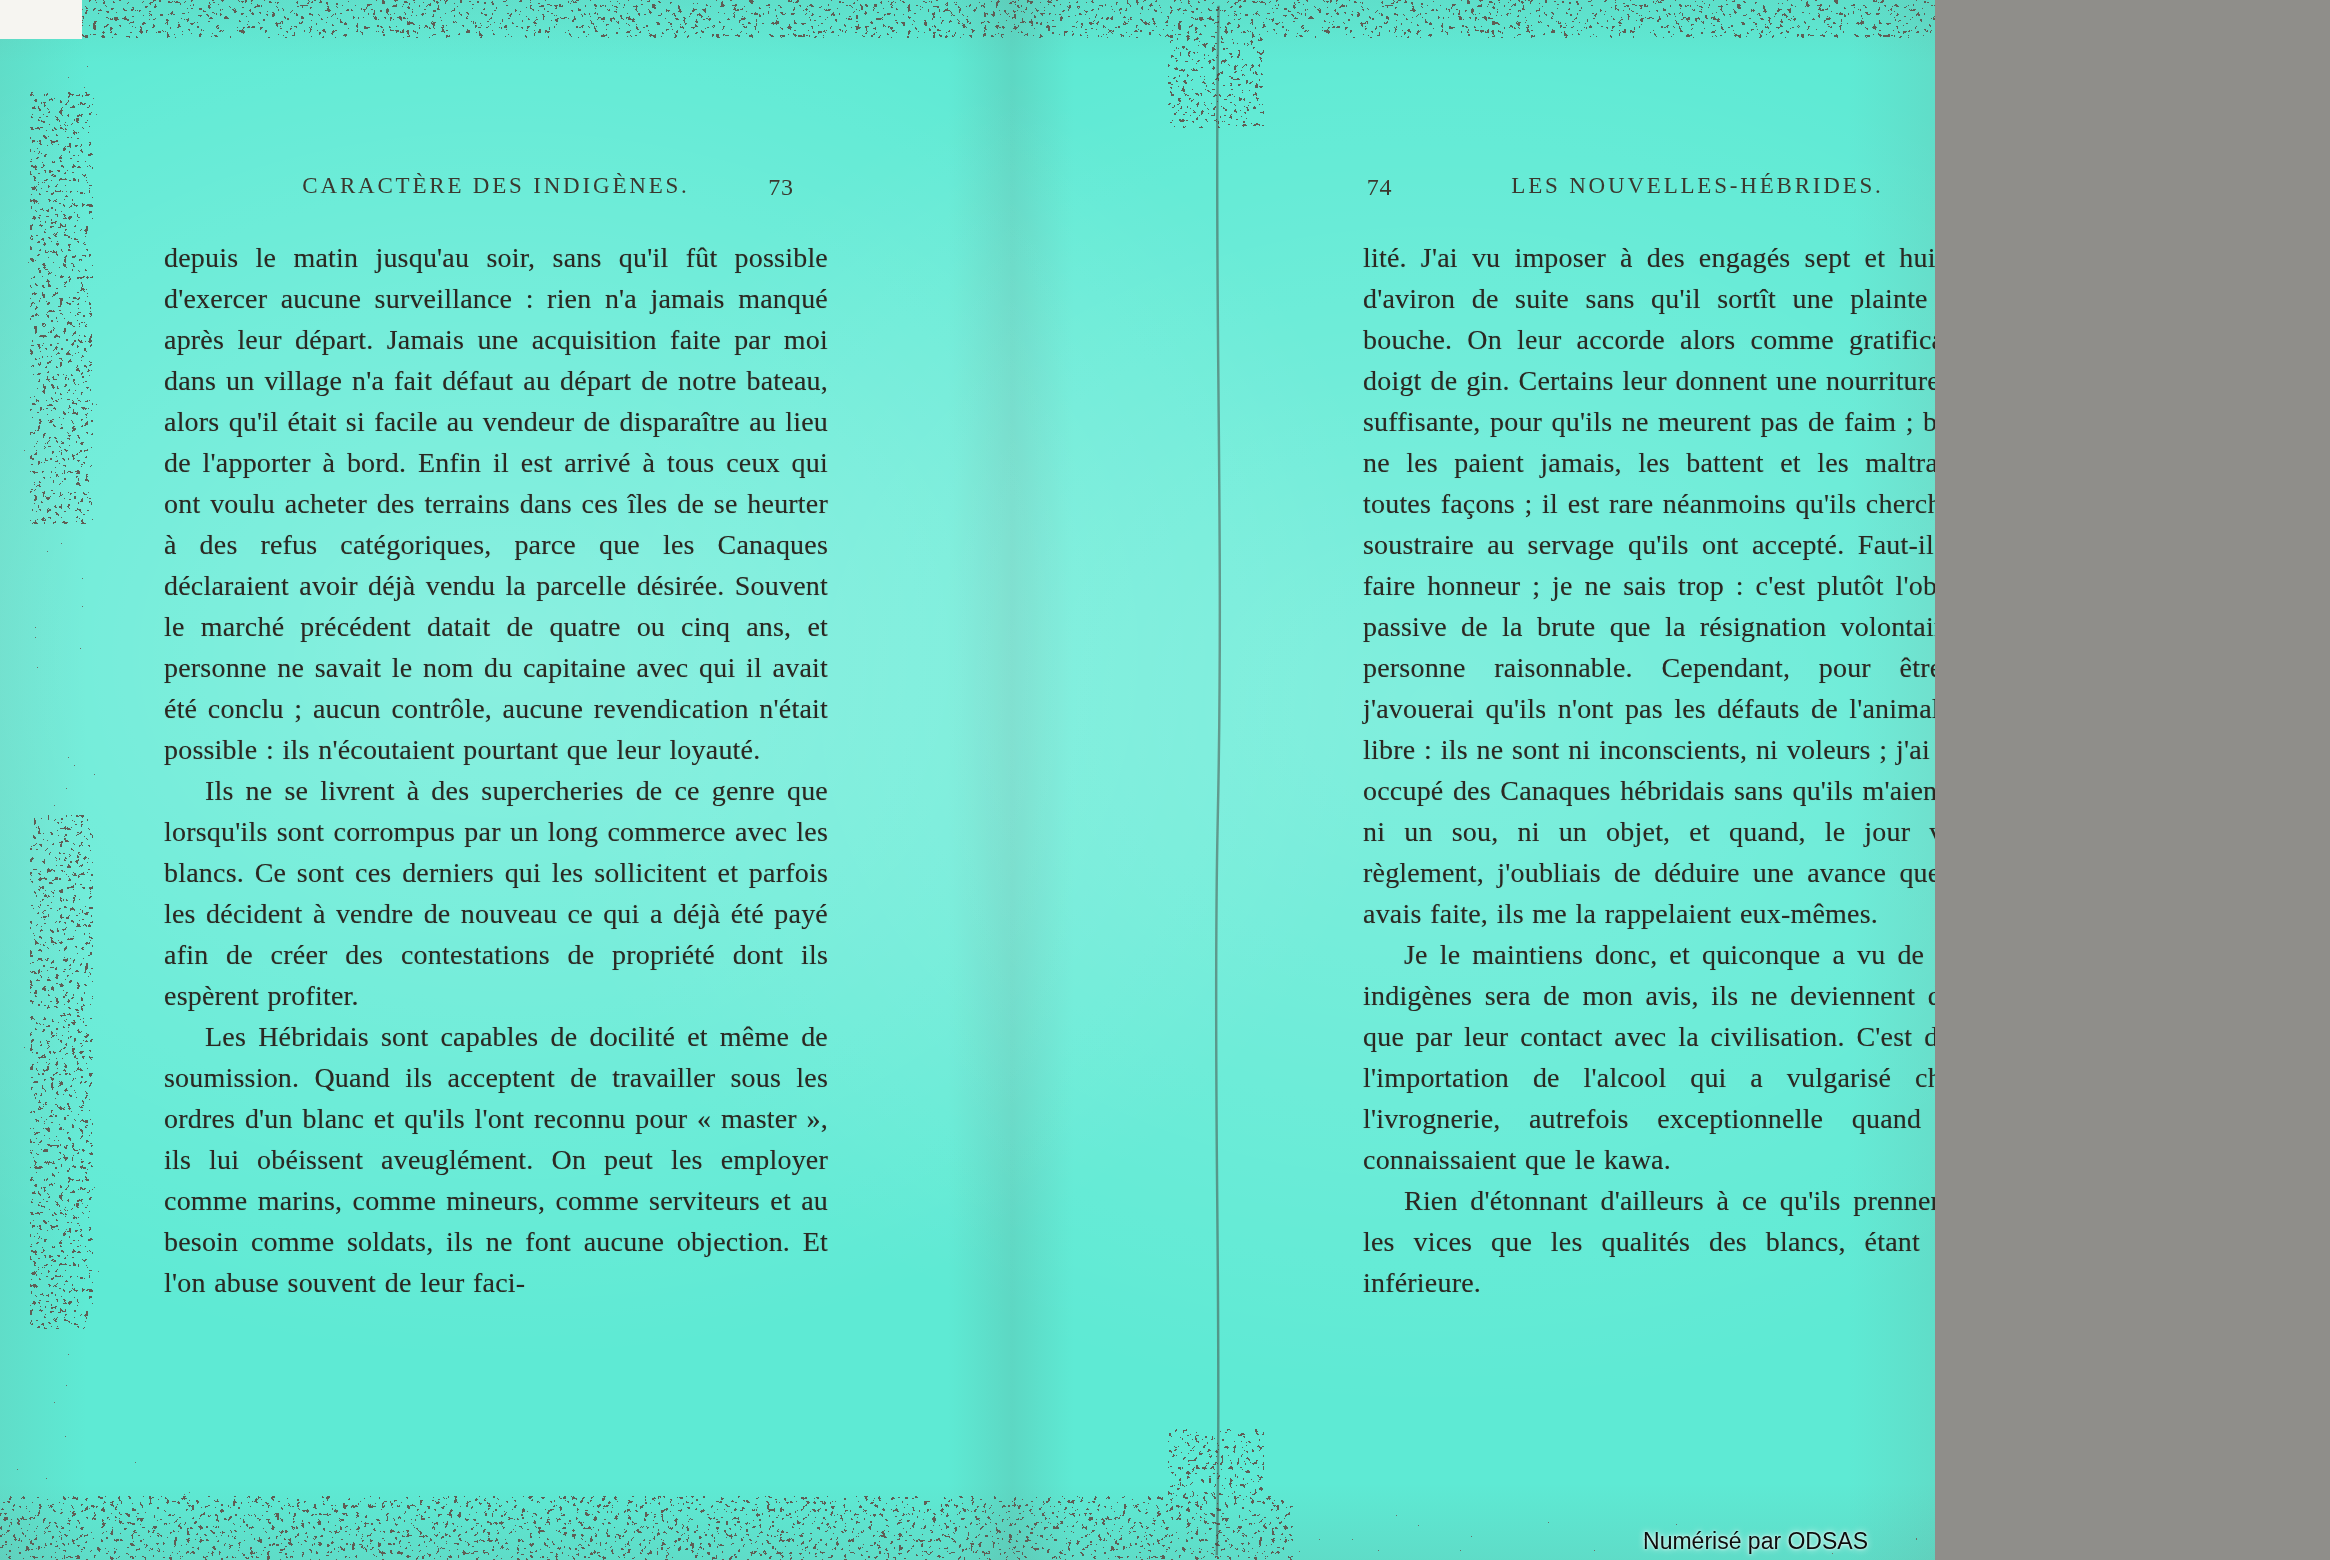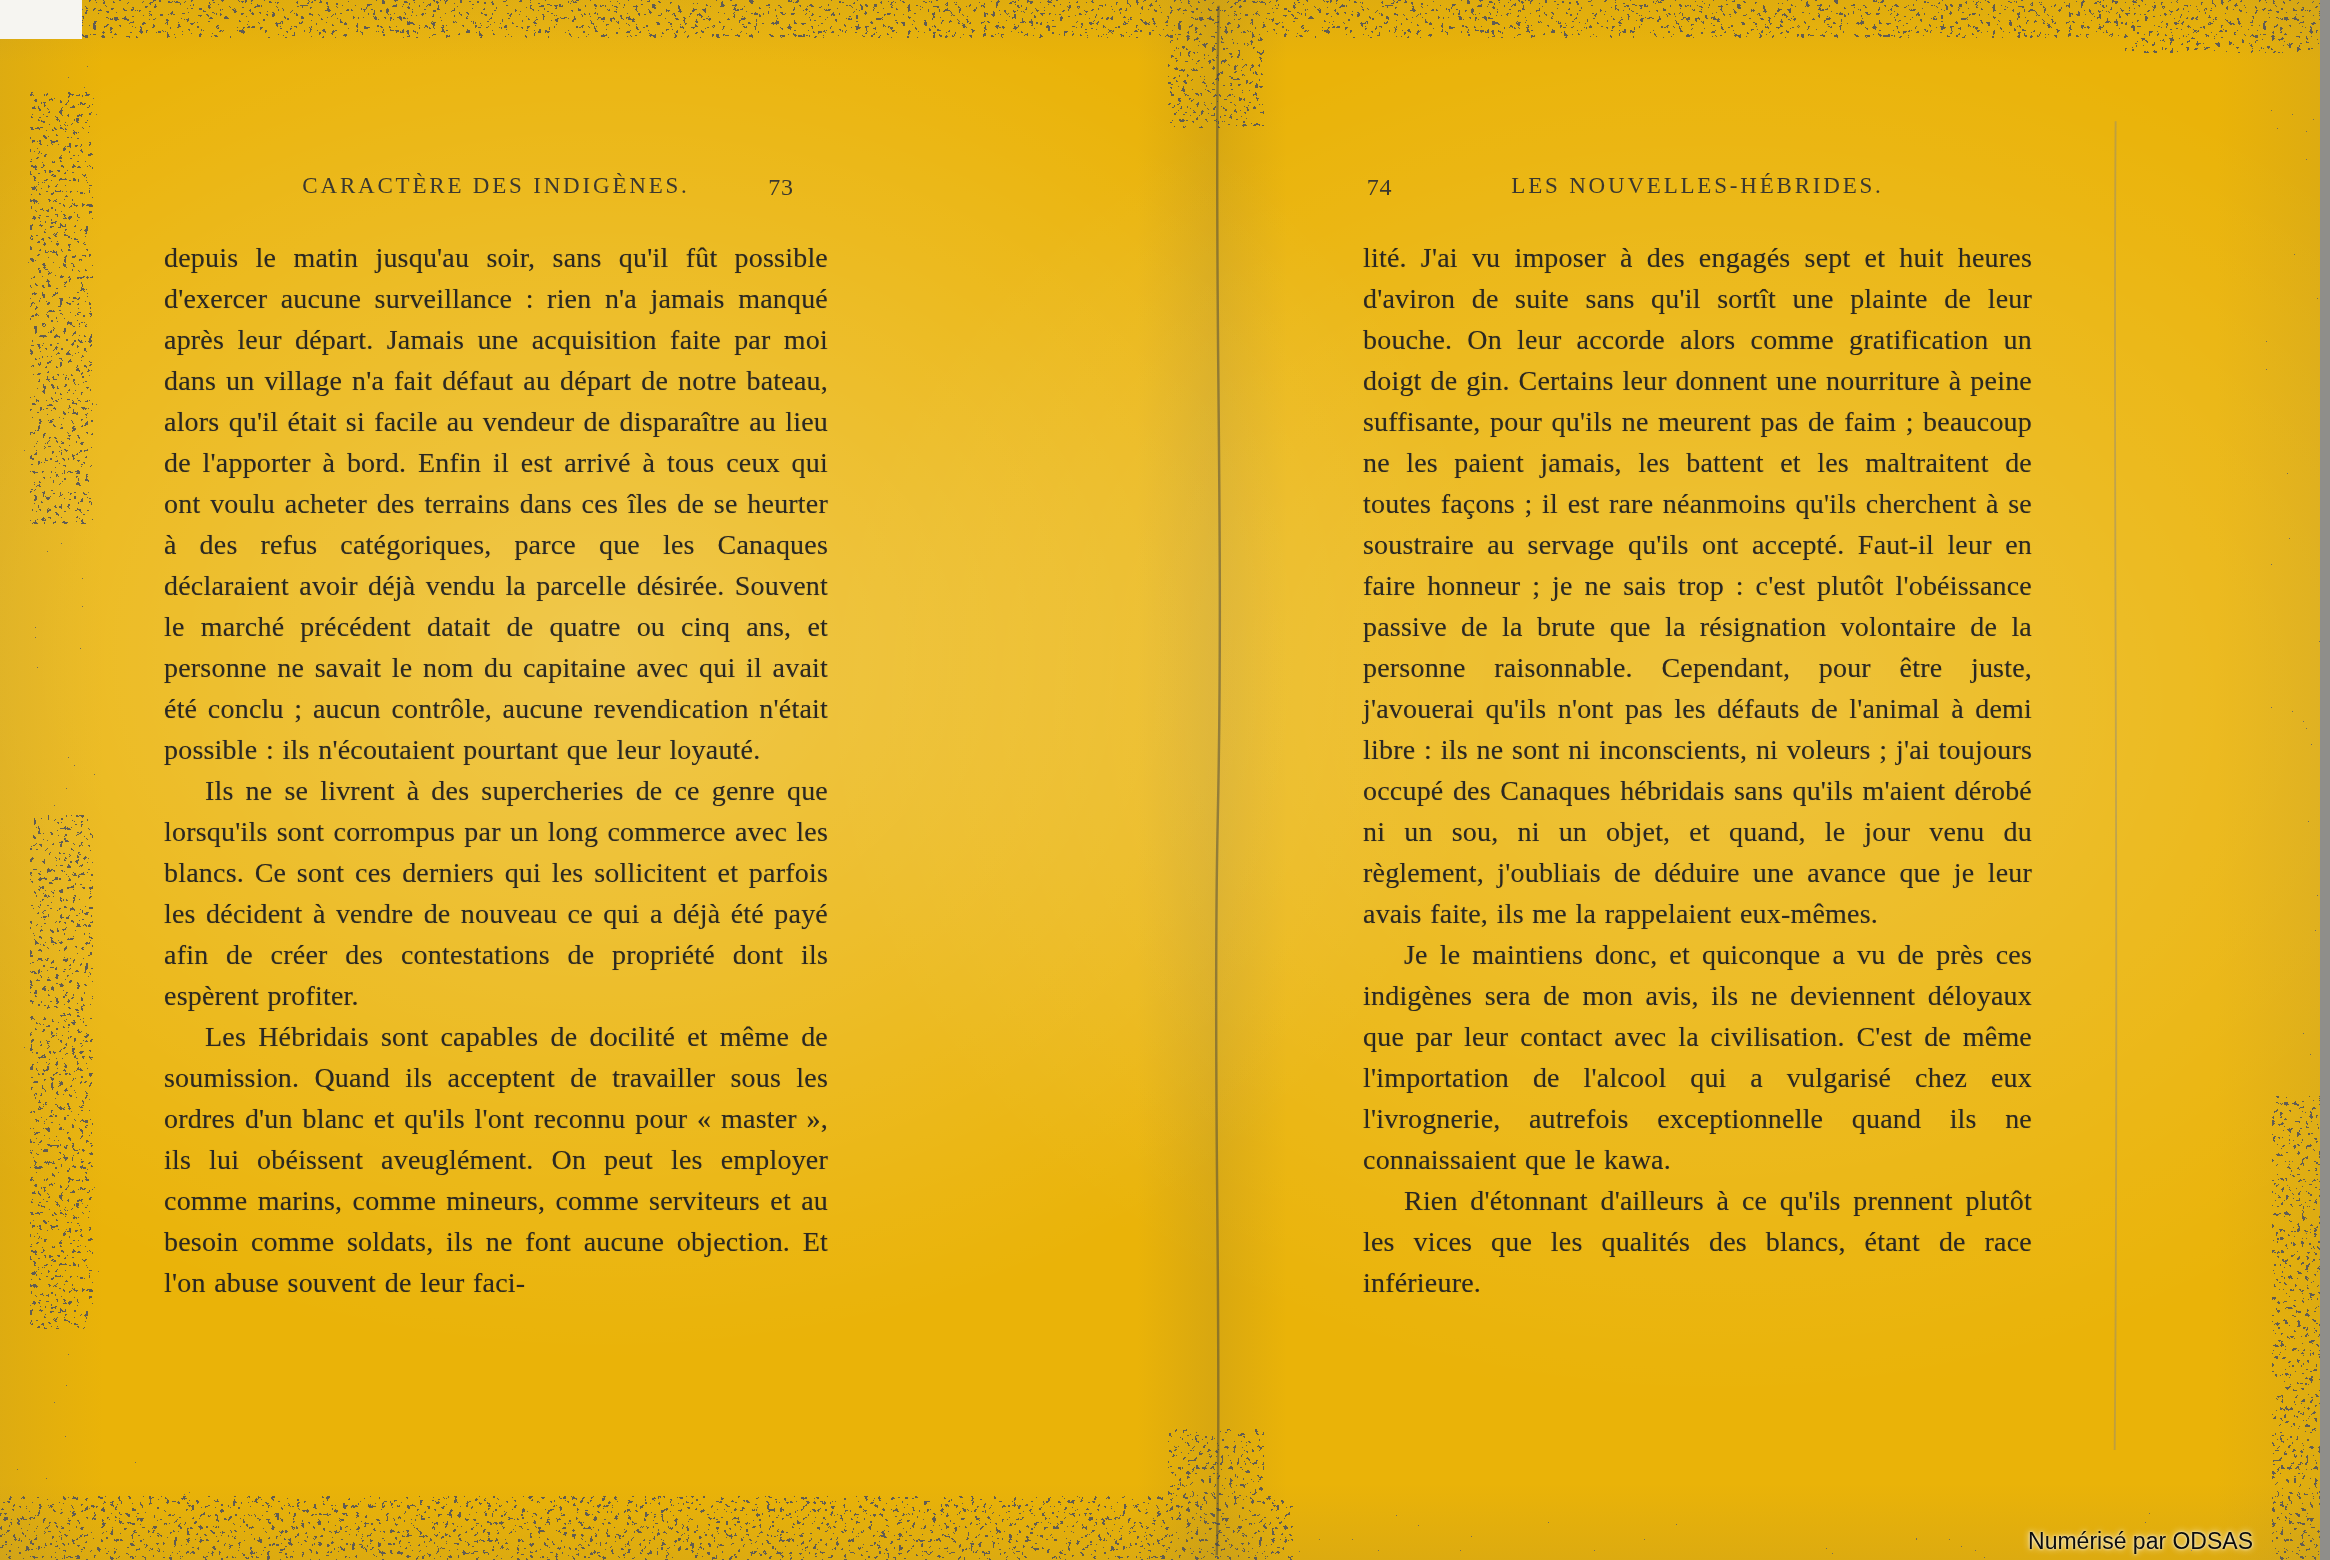--- a/index.html
+++ b/index.html
@@ -2,23 +2,23 @@
 <html style="font-size:15px"><head>
 <meta charset="utf-8">
 <title>Scanned book pages</title>
 <style>
   * { margin:0; padding:0; box-sizing:border-box; }
   html, body { background:#8f8e8a; }
   body { width:2331px; }
 
   .scan {
     position:relative;
-    width:2320px; height:1561px;
+    width:1935px; height:1561px;
     overflow:hidden;
-    background:#eab308;
+    background:#5eead4;
     font-family:"Liberation Serif","DejaVu Serif",serif;
     color:#2b2822;
   }
   
   .scan::before {
     content:""; position:absolute; inset:0; z-index:1; pointer-events:none;
     background:
       radial-gradient(ellipse 1259px 979px at 26% 42%, rgba(255,255,255,.28), rgba(0,0,0,0) 72%),
       radial-gradient(ellipse 1259px 979px at 74% 45%, rgba(255,255,255,.22), rgba(0,0,0,0) 72%),
       linear-gradient(90deg,

